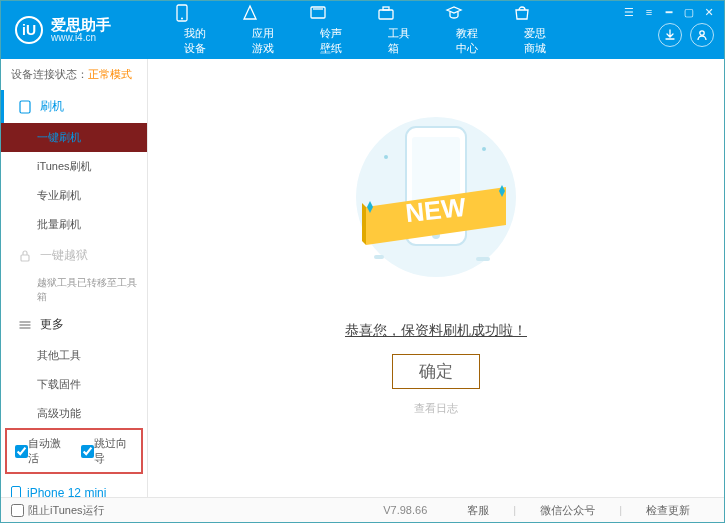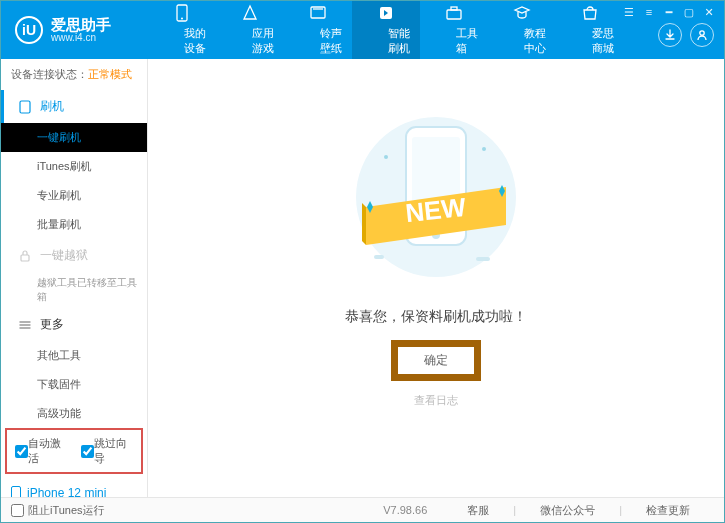--- a/index.html
+++ b/index.html
@@ -30,38 +30,38 @@
 
 .side-section { }
 .side-head { display: flex; align-items: center; padding: 8px 14px; color: #333; border-left: 3px solid transparent; gap: 8px; }
 .side-head.active-cat { border-left: 3px solid #0098e6; color: #0098e6; }
 .side-head .ico { width: 14px; height: 14px; display: flex; align-items: center; justify-content: center; color: #999; }
 .side-head.active-cat .ico { color: #0098e6; }
 .side-head.locked { color: #bbb; }
 .side-head.locked .ico { color: #ccc; }
 
 .side-item { padding: 7px 10px 7px 36px; color: #555; cursor: pointer; font-size: 11px; }
-.side-item.active { background: #000000; color: #0098e6; }
+.side-item.active { background: #7f1d1d; color: #0098e6; }
 .side-note { font-size: 10px; color: #999; padding: 4px 10px 4px 36px; line-height: 1.4; }
 
 .sidebar-bottom { margin-top: auto; }
 .checks { border: 2px solid #d9534f; padding: 6px 8px; margin: 0 4px 6px 4px; display: flex; gap: 14px; }
 .chk { display: flex; align-items: center; gap: 0; font-size: 11px; color: #555; }
 .chk input { accent-color: #0098e6; }
 
 .device-box { padding: 6px 10px 10px 10px; }
 .device-line1 { display: flex; align-items: center; gap: 6px; color: #0098e6; font-size: 12px; }
 .device-line1 .phone-ico { width: 10px; height: 14px; border: 1.5px solid #0098e6; border-radius: 2px; display: inline-block; }
 .device-cap { display: inline-block; border: 1px solid #bbb; border-radius: 3px; padding: 0 6px; font-size: 10px; color: #888; margin-top: 3px; }
 .device-model { font-size: 10px; color: #888; margin-top: 2px; }
 
 .main { flex: 1; position: relative; background: #fff; display: flex; flex-direction: column; align-items: center; }
 .main-illustration { margin-top: 48px; }
-.success-text { margin-top: 18px; font-size: 14px; color: #444; }
-.ok-btn { margin-top: 14px; padding: 5px 26px; border: 7px solid #a16207; background: #fff; color: #666; cursor: pointer; font-size: 12px; }
+.success-text { margin-top: 32px; font-size: 14px; color: #444; text-decoration: underline; }
+.ok-btn { margin-top: 14px; padding: 5px 26px; border: 1px solid #a16207; background: #fff; color: #666; cursor: pointer; font-size: 17px; }
 .log-link { margin-top: 12px; font-size: 11px; color: #bbb; cursor: pointer; }
 
 .footer { position: absolute; bottom: 0; left: 0; right: 0; height: 25px; border-top: 1px solid #e6e6e6; background: #fafafa; display: flex; align-items: center; padding: 0 10px; font-size: 11px; color: #666; }
 .footer .ft-chk { display: flex; align-items: center; gap: 4px; }
 .footer .spacer { flex: 1; }
 .footer .ver { margin-right: 16px; color: #888; }
 .footer .ft-link { margin: 0 24px; cursor: pointer; }
 .footer .divider { color: #ccc; }
 </style>
 </head>
@@ -94,29 +94,20 @@
       <span class="lbl">应用游戏</span>
     </div>
     <div class="topnav-item">
       <span class="ico">
           <svg width="18" height="16" viewBox="0 0 18 16">
             <rect x="2" y="2" width="14" height="11" rx="1" fill="none" stroke="#fff" stroke-width="1.3"></rect>
             <path d="M4 4h10" stroke="#fff" stroke-width="1.3"></path>
           </svg>
         </span>
       <span class="lbl">铃声壁纸</span>
-    </div>
-    <div class="topnav-item active">
-      <span class="ico">
-          <svg width="18" height="18" viewBox="0 0 18 18">
-            <rect x="3" y="3" width="12" height="12" rx="2" fill="#fff"></rect>
-            <path d="M7 6 L11 9 L7 12 Z" fill="#0081c4"></path>
-          </svg>
-        </span>
-      <span class="lbl">智能刷机</span>
     </div>
     <div class="topnav-item">
       <span class="ico">
           <svg width="18" height="16" viewBox="0 0 18 16">
             <rect x="2" y="5" width="14" height="9" rx="1" fill="none" stroke="#fff" stroke-width="1.3"></rect>
             <rect x="6" y="2" width="6" height="3" fill="none" stroke="#fff" stroke-width="1.3"></rect>
           </svg>
         </span>
       <span class="lbl">工具箱</span>
     </div>

